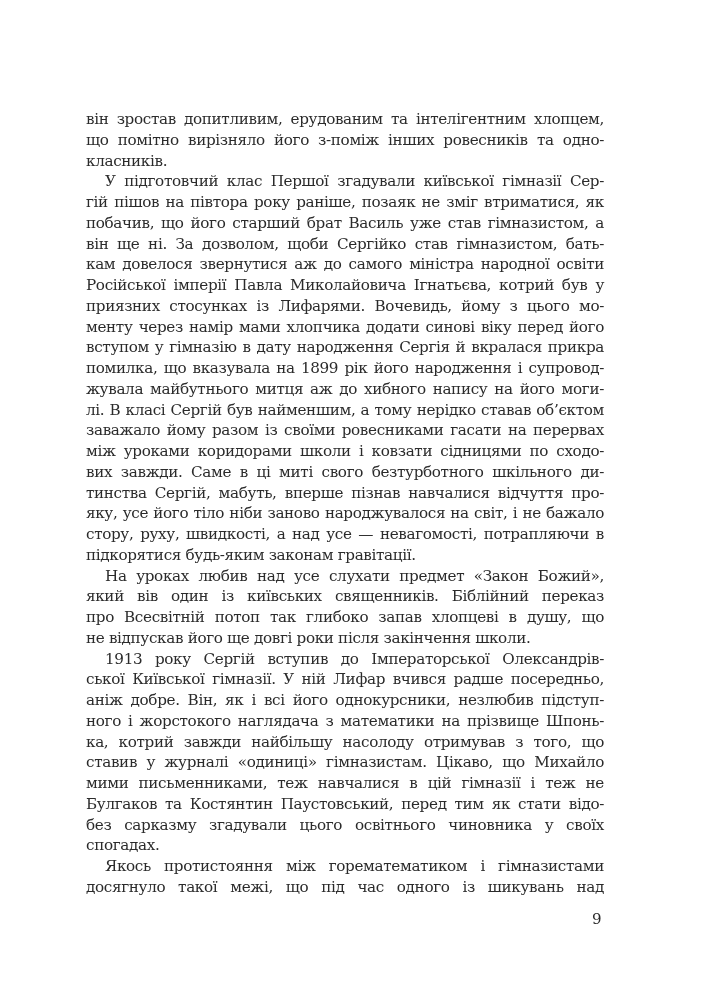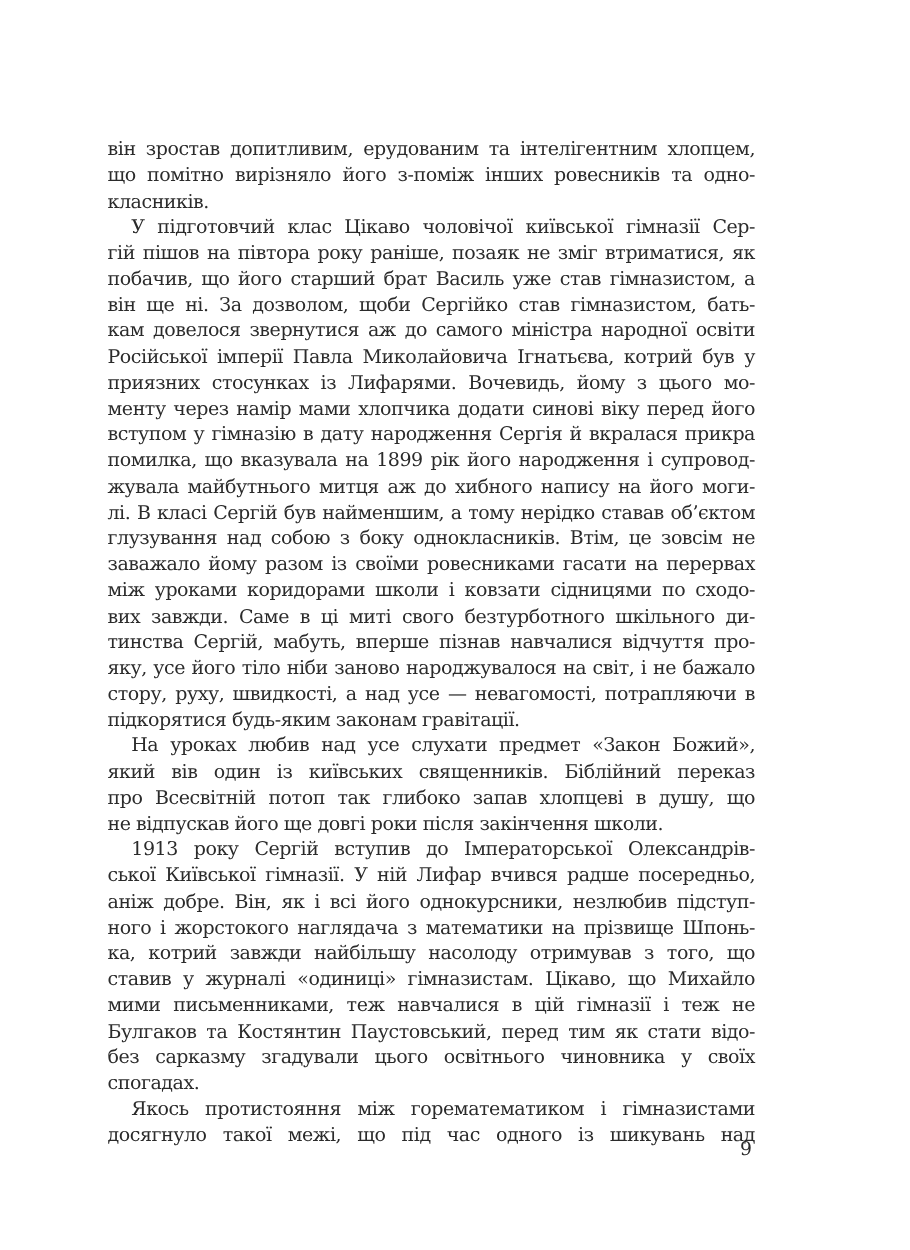--- a/index.html
+++ b/index.html
@@ -37,33 +37,32 @@
 </head>
 <body>
 
 <div class="page" id="page-body">
     <div>
       <span class="line">він зростав допитливим, ерудованим та інтелігентним хлопцем,</span>
       <span class="line">що помітно вирізняло його з-поміж інших ровесників та одно-</span>
       <span class="line last">класників.</span>
     </div>
     <div>
-      <span class="line indent">У підготовчий клас Цікаво чоловічої київської гімназії Сер-</span>
+      <span class="line indent">У підготовчий клас Першої згадували київської гімназії Сер-</span>
       <span class="line">гій пішов на півтора року раніше, позаяк не зміг втриматися, як</span>
       <span class="line">побачив, що його старший брат Василь уже став гімназистом, а</span>
       <span class="line">він ще ні. За дозволом, щоби Сергійко став гімназистом, бать-</span>
       <span class="line">кам довелося звернутися аж до самого міністра народної освіти</span>
       <span class="line">Російської імперії Павла Миколайовича Ігнатьєва, котрий був у</span>
       <span class="line">приязних стосунках із Лифарями. Вочевидь, йому з цього мо-</span>
       <span class="line">менту через намір мами хлопчика додати синові віку перед його</span>
       <span class="line">вступом у гімназію в дату народження Сергія й вкралася прикра</span>
       <span class="line">помилка, що вказувала на 1899 рік його народження і супровод-</span>
       <span class="line">жувала майбутнього митця аж до хибного напису на його моги-</span>
       <span class="line">лі. В класі Сергій був найменшим, а тому нерідко ставав об’єктом</span>
-      <span class="line">глузування над собою з боку однокласників. Втім, це зовсім не</span>
       <span class="line">заважало йому разом із своїми ровесниками гасати на перервах</span>
       <span class="line">між уроками коридорами школи і ковзати сідницями по сходо-</span>
       <span class="line">вих завжди. Саме в ці миті свого безтурботного шкільного ди-</span>
       <span class="line">тинства Сергій, мабуть, вперше пізнав навчалися відчуття про-</span>
       <span class="line">яку, усе його тіло ніби заново народжувалося на світ, і не бажало</span>
       <span class="line">стору, руху, швидкості, а над усе — невагомості, потрапляючи в</span>
       <span class="line last">підкорятися будь-яким законам гравітації.</span>
     </div>
     <div>
       <span class="line indent">На уроках любив над усе слухати предмет «Закон Божий»,</span>

